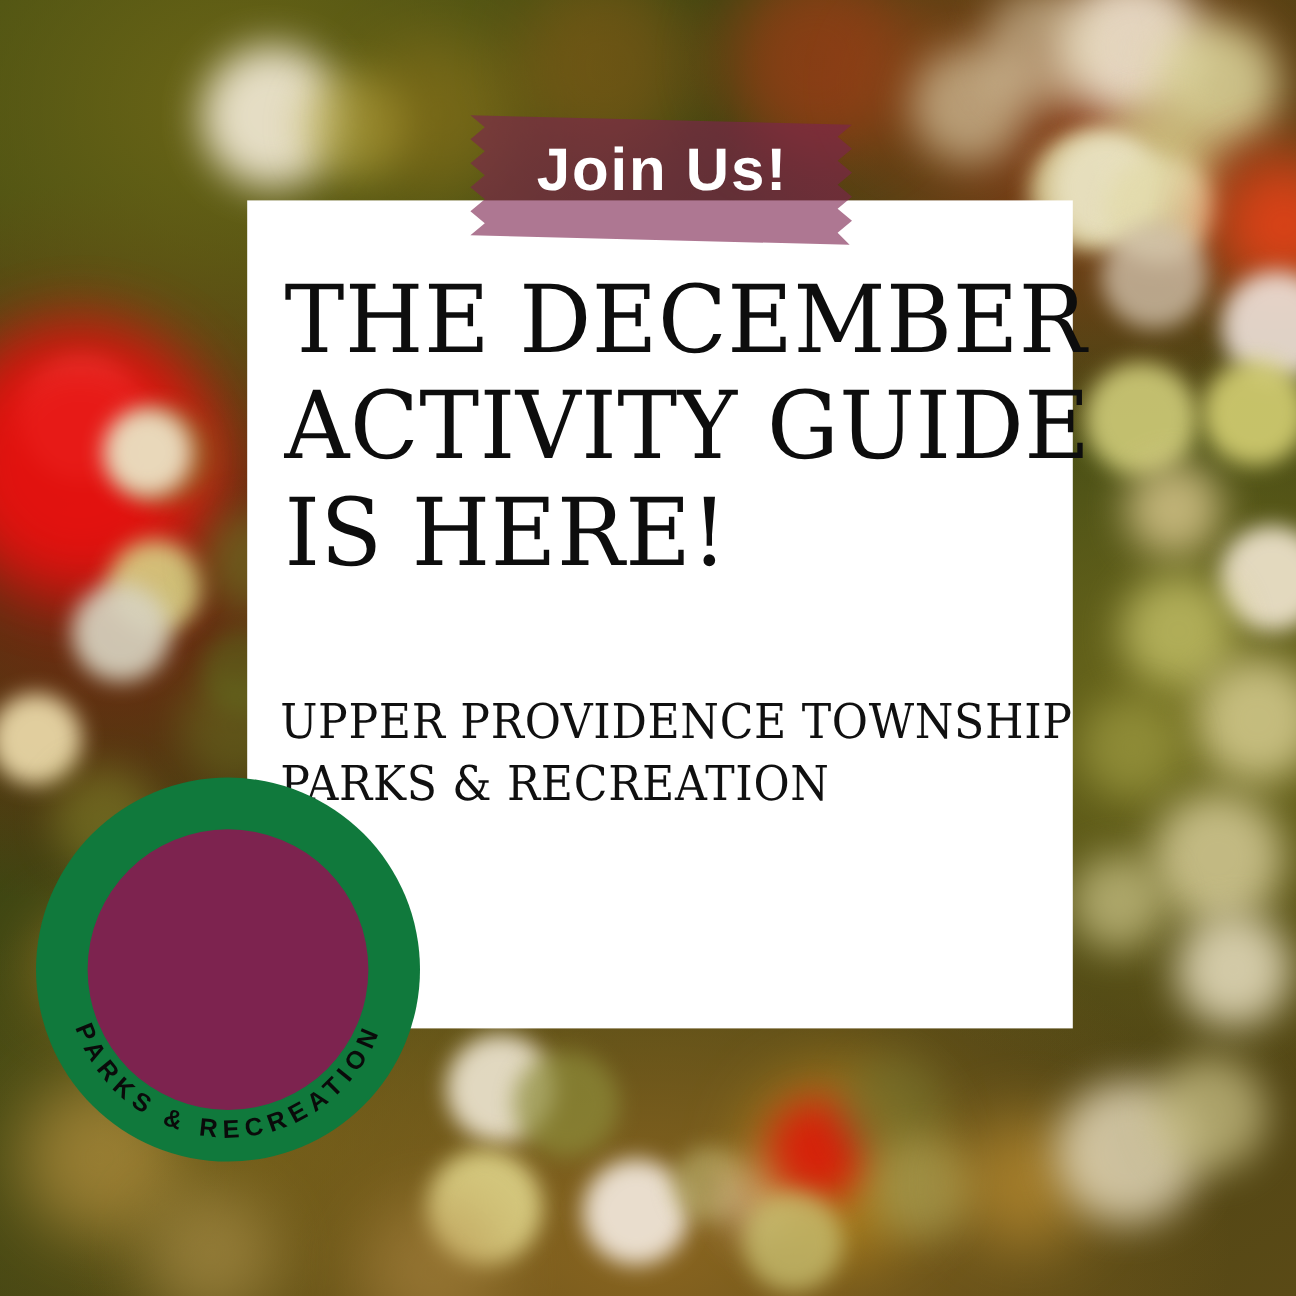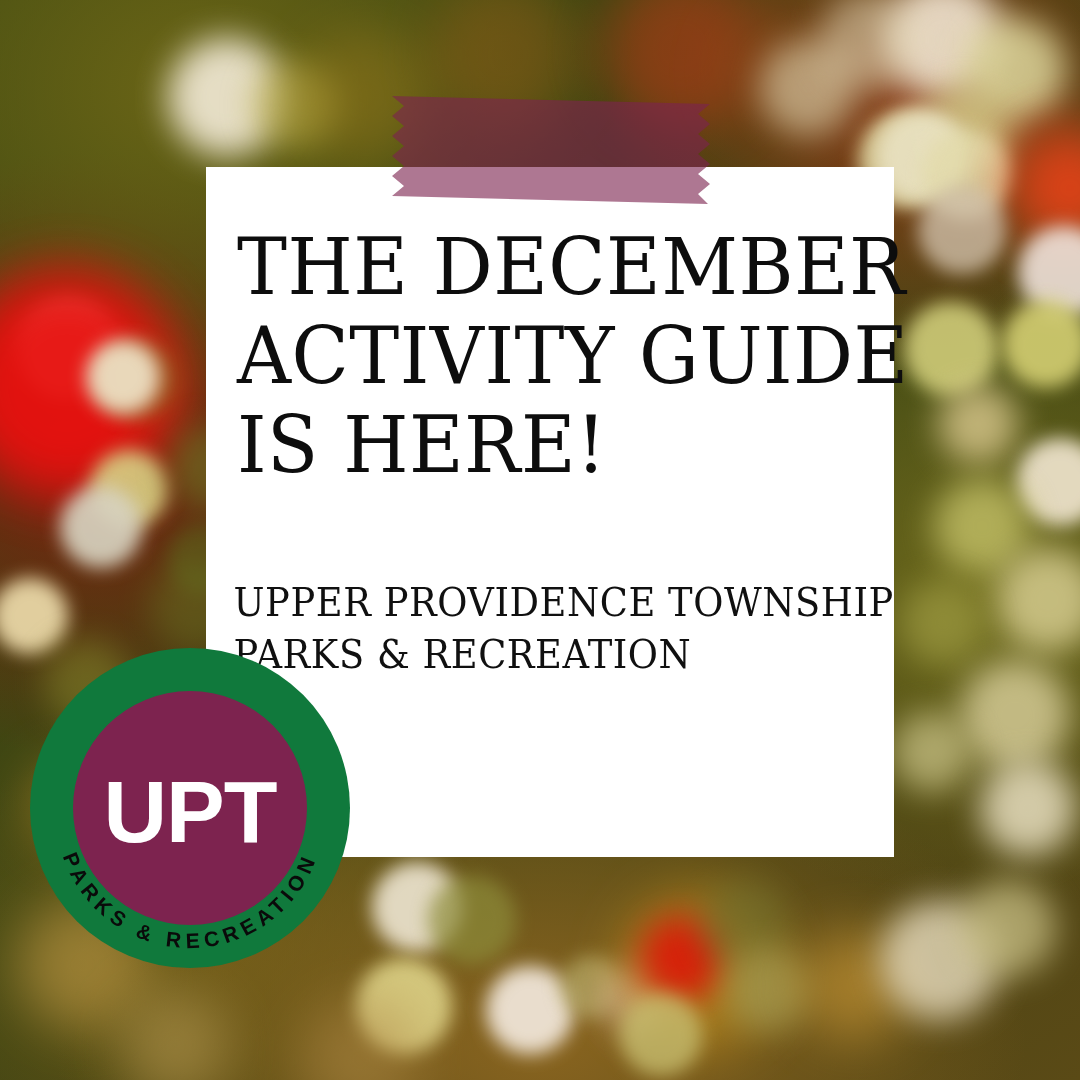--- a/index.html
+++ b/index.html
@@ -230,26 +230,26 @@
   </div>
 
   <div class="ribbon-wrap">
     <svg viewBox="0 0 348 116" preserveAspectRatio="none">
       <path d="M 14 4
                L 26 14 L 14 24 L 26 34 L 14 44 L 26 54 L 14 64 L 26 74 L 14 84 L 26 94 L 14 104
                L 330 112
                L 320 102 L 332 92 L 320 82 L 332 72 L 320 62 L 332 52 L 320 42 L 332 32 L 320 22 L 332 12
                Z" fill="#7d234f" fill-opacity="0.62"></path>
     </svg>
+    <div class="ribbon-label">Join Us!</div>
   </div>
 
   <div class="logo">
     <div class="logo-ring"></div>
     <div class="logo-core"></div>
-    <div class="logo-mark">UPT</div>
     <div class="logo-arc">
       <svg viewBox="0 0 320 320">
         <defs>
           <path id="arcpath" d="M 26 166 A 134 134 0 0 0 294 166" fill="none"></path>
         </defs>
         <text>
           <textPath href="#arcpath" startOffset="50%" text-anchor="middle" id="arc-tp">PARKS &amp; RECREATION</textPath>
         </text>
       </svg>
     </div>

